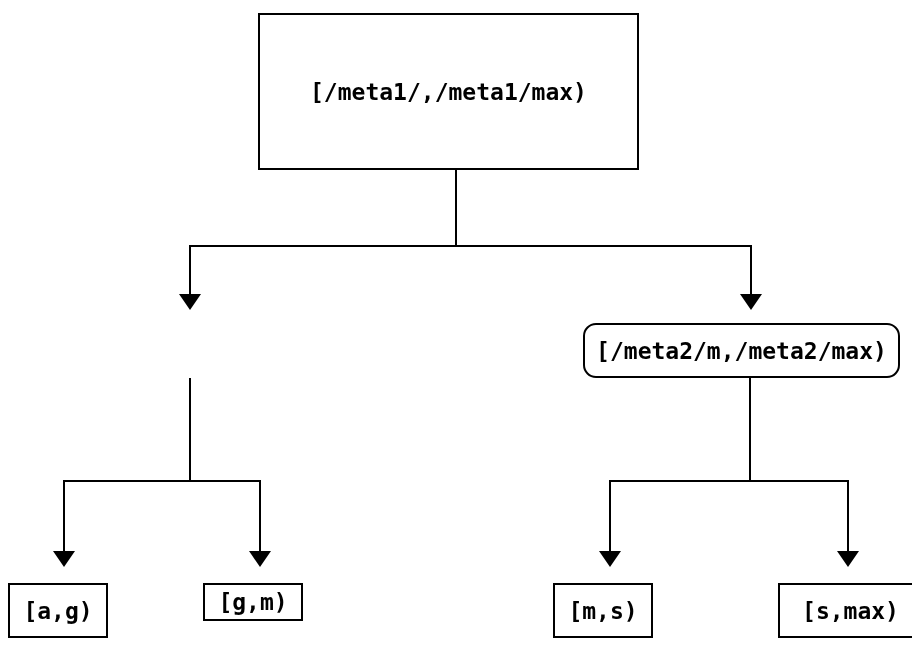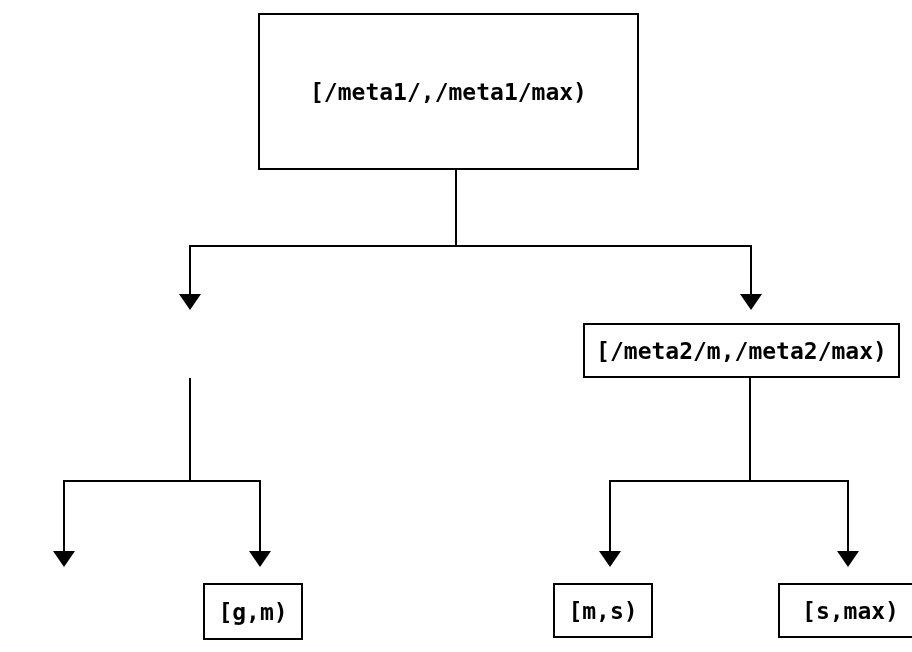--- a/index.html
+++ b/index.html
@@ -40,23 +40,23 @@
     display: flex;
     align-items: center;
     justify-content: center;
     font-family: "DejaVu Sans Mono", monospace;
     font-size: 23px;
     font-weight: bold;
     white-space: pre;
   }
   .node-root      { left: 258px; top: 13px;  width: 381px; height: 157px; align-items: center; }
   .node-mid-left  { left: 23px;  top: 323px; width: 320px; height: 55px; }
-  .node-mid-right { left: 583px; top: 323px; width: 317px; height: 55px; }
+  .node-mid-right { left: 583px; top: 323px; width: 317px; height: 55px; border-radius: 13px; }
   .node-leaf-ag   { left: 8px;   top: 583px; width: 100px; height: 55px; }
-  .node-leaf-gm   { left: 203px; top: 583px; width: 100px; height: 57px; }
+  .node-leaf-gm   { left: 203px; top: 583px; width: 100px; height: 38px; }
   .node-leaf-ms   { left: 553px; top: 583px; width: 100px; height: 55px; justify-content: center; }
   .node-leaf-smax { left: 778px; top: 583px; width: 145px; height: 55px; }
 </style>
 </head>
 <body>
 
 <div class="canvas">
 
   <svg class="edges-svg" viewBox="0 0 912 652" xmlns="http://www.w3.org/2000/svg">
 
@@ -81,20 +81,23 @@
 
   <div class="node node-root">
     <span>[/meta1/,/meta1/max)</span>
   </div>
 
 
   <div class="node node-mid-right">
     <span>[/meta2/m,/meta2/max)</span>
   </div>
 
+  <div class="node node-leaf-ag">
+    <span>[a,g)</span>
+  </div>
 
   <div class="node node-leaf-gm">
     <span>[g,m)</span>
   </div>
 
   <div class="node node-leaf-ms">
     <span>[m,s)</span>
   </div>
 
   <div class="node node-leaf-smax">

